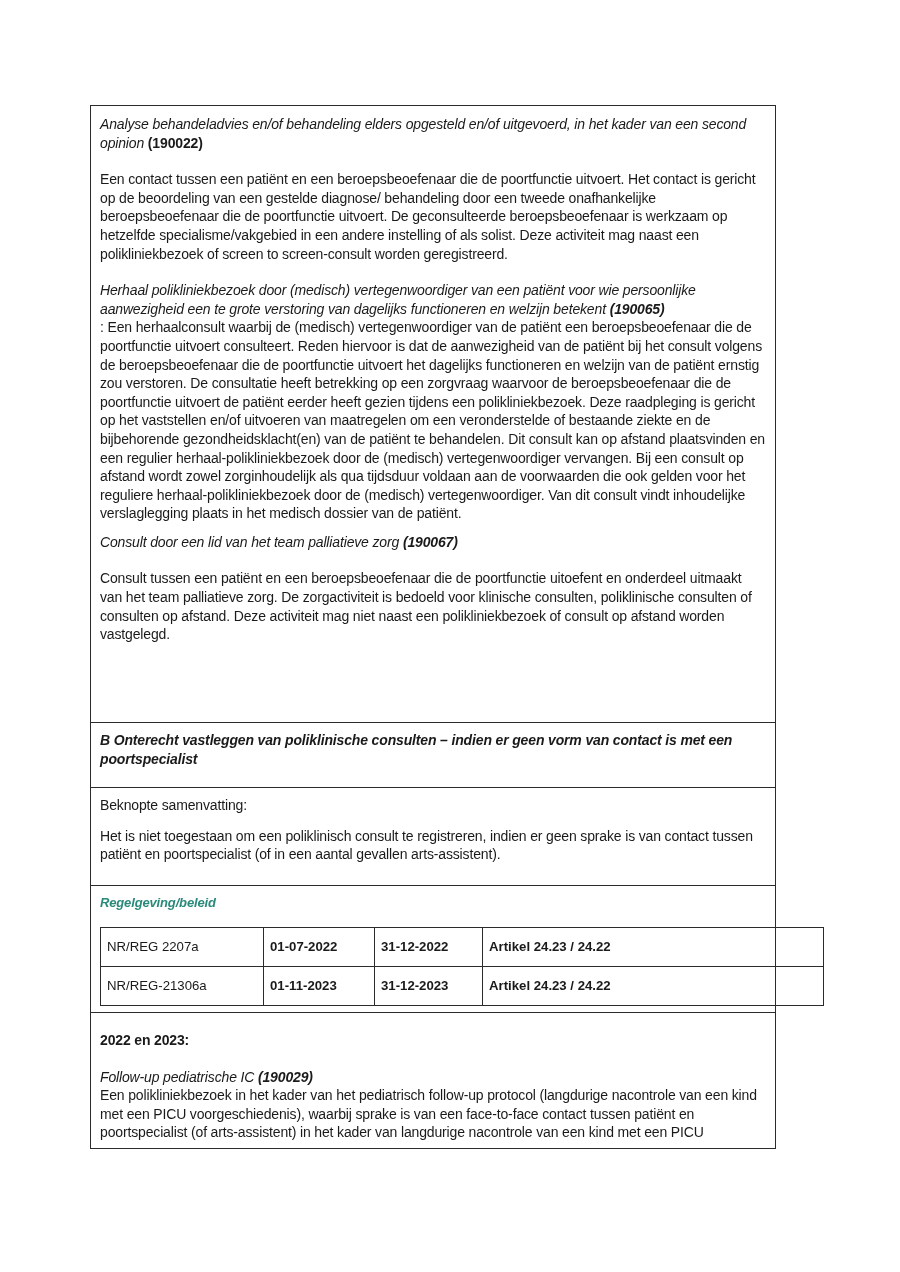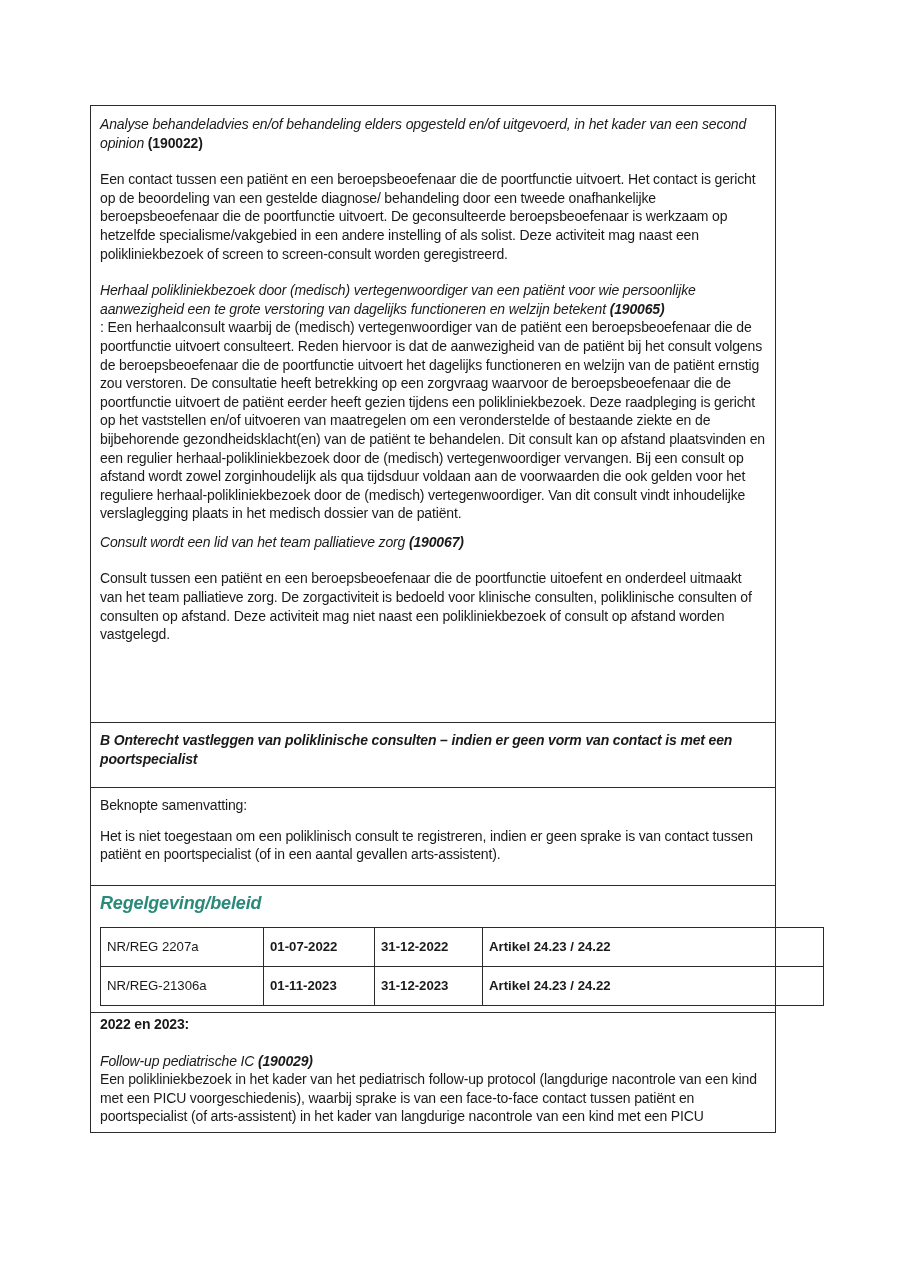--- a/index.html
+++ b/index.html
@@ -6,21 +6,21 @@
     body { width: 900px; height: 1272px; position: relative; overflow: hidden;
            font-family: "Liberation Sans", sans-serif; color: #1a1a1a; }
     .frame { position: absolute; left: 90px; top: 105px; width: 686px;
              border: 1px solid #2b2b2b; box-sizing: border-box; }
     .cell { border-top: 1px solid #2b2b2b; padding: 8px 9px 8px 9px; box-sizing: border-box; }
     .cell:first-child { border-top: none; }
     p { margin: 0; font-size: 14px; line-height: 18.6px; letter-spacing: -0.15px; }
     .it { font-style: italic; }
     .b { font-weight: bold; }
     .gap { height: 18px; }
-    .green { color: #2a8a7a; font-style: italic; font-weight: bold; font-size: 18px; }
+    .green { color: #2a8a7a; font-style: italic; font-weight: bold; font-size: 13px; }
     table.reg { border-collapse: collapse; margin-top: 14px; margin-bottom: 6px; width: 724px; }
     table.reg td { border: 1.5px solid #2b2b2b; height: 39px; padding: 0 6px;
                    font-size: 13.2px; vertical-align: middle; box-sizing: border-box; }
     table.reg td.c0 { width: 163px; }
     table.reg td.c1 { width: 111px; font-weight: bold; }
     table.reg td.c2 { width: 108px; font-weight: bold; }
     table.reg td.c3 { font-weight: bold; }
   </style>
 </head>
 <body>
@@ -35,21 +35,21 @@
     <div class="gap"></div>
     <p>Een contact tussen een patiënt en een beroepsbeoefenaar die de poortfunctie uitvoert. Het contact is gericht op de beoordeling van een gestelde diagnose/ behandeling door een tweede onafhankelijke beroepsbeoefenaar die de poortfunctie uitvoert. De geconsulteerde beroepsbeoefenaar is werkzaam op hetzelfde specialisme/vakgebied in een andere instelling of als solist. Deze activiteit mag naast een polikliniekbezoek of screen to screen-consult worden geregistreerd.</p>
     <div class="gap"></div>
     <p>
       <span class="it">Herhaal polikliniekbezoek door (medisch) vertegenwoordiger van een patiënt voor wie persoonlijke aanwezigheid een te grote verstoring van dagelijks functioneren en welzijn betekent</span>
       <span class="it b">(190065)</span>
     </p>
     <p>: Een herhaalconsult waarbij de (medisch) vertegenwoordiger van de patiënt een beroepsbeoefenaar die de poortfunctie uitvoert consulteert. Reden hiervoor is dat de aanwezigheid van de patiënt bij het consult volgens de beroepsbeoefenaar die de poortfunctie uitvoert het dagelijks functioneren en welzijn van de patiënt ernstig zou verstoren. De consultatie heeft betrekking op een zorgvraag waarvoor de beroepsbeoefenaar die de poortfunctie uitvoert de patiënt eerder heeft gezien tijdens een polikliniekbezoek. Deze raadpleging is gericht op het vaststellen en/of uitvoeren van maatregelen om een veronderstelde of bestaande ziekte en de bijbehorende gezondheidsklacht(en) van de patiënt te behandelen. Dit consult kan op afstand plaatsvinden en een regulier herhaal-polikliniekbezoek door de (medisch) vertegenwoordiger vervangen. Bij een consult op afstand wordt zowel zorginhoudelijk als qua tijdsduur voldaan aan de voorwaarden die ook gelden voor het reguliere herhaal-polikliniekbezoek door de (medisch) vertegenwoordiger. Van dit consult vindt inhoudelijke verslaglegging plaats in het medisch dossier van de patiënt.</p>
     <div style="height:10px"></div>
     <p>
-      <span class="it">Consult wordt een lid van het team palliatieve zorg</span>
+      <span class="it">Consult door een lid van het team palliatieve zorg</span>
       <span class="it b">(190067)</span>
     </p>
     <div class="gap"></div>
     <p>Consult tussen een patiënt en een beroepsbeoefenaar die de poortfunctie uitoefent en onderdeel uitmaakt van het team palliatieve zorg. De zorgactiviteit is bedoeld voor klinische consulten, poliklinische consulten of consulten op afstand. Deze activiteit mag niet naast een polikliniekbezoek of consult op afstand worden vastgelegd.</p>
   </div>
 
   <div class="cell" style="height:65px;">
     <p class="it b" style="font-weight:bold;">B Onterecht vastleggen van poliklinische consulten – indien er geen vorm van contact is met een poortspecialist</p>
   </div>
 
@@ -72,21 +72,21 @@
       <tr>
         <td class="c0">NR/REG-21306a</td>
         <td class="c1">01-11-2023</td>
         <td class="c2">31-12-2023</td>
         <td class="c3">Artikel 24.23 / 24.22</td>
       </tr>
     </tbody>
       </table>
   </div>
 
-  <div class="cell" style="padding-top:2px; padding-bottom:6px;">
+  <div class="cell" style="padding-top:18px; padding-bottom:6px;">
     <p class="b">2022 en 2023:</p>
     <div class="gap"></div>
     <p>
       <span class="it">Follow-up pediatrische IC</span>
       <span class="it b">(190029)</span>
     </p>
     <p>Een polikliniekbezoek in het kader van het pediatrisch follow-up protocol (langdurige nacontrole van een kind met een PICU voorgeschiedenis), waarbij sprake is van een face-to-face contact tussen patiënt en poortspecialist (of arts-assistent) in het kader van langdurige nacontrole van een kind met een PICU</p>
   </div>
 
 </div>

